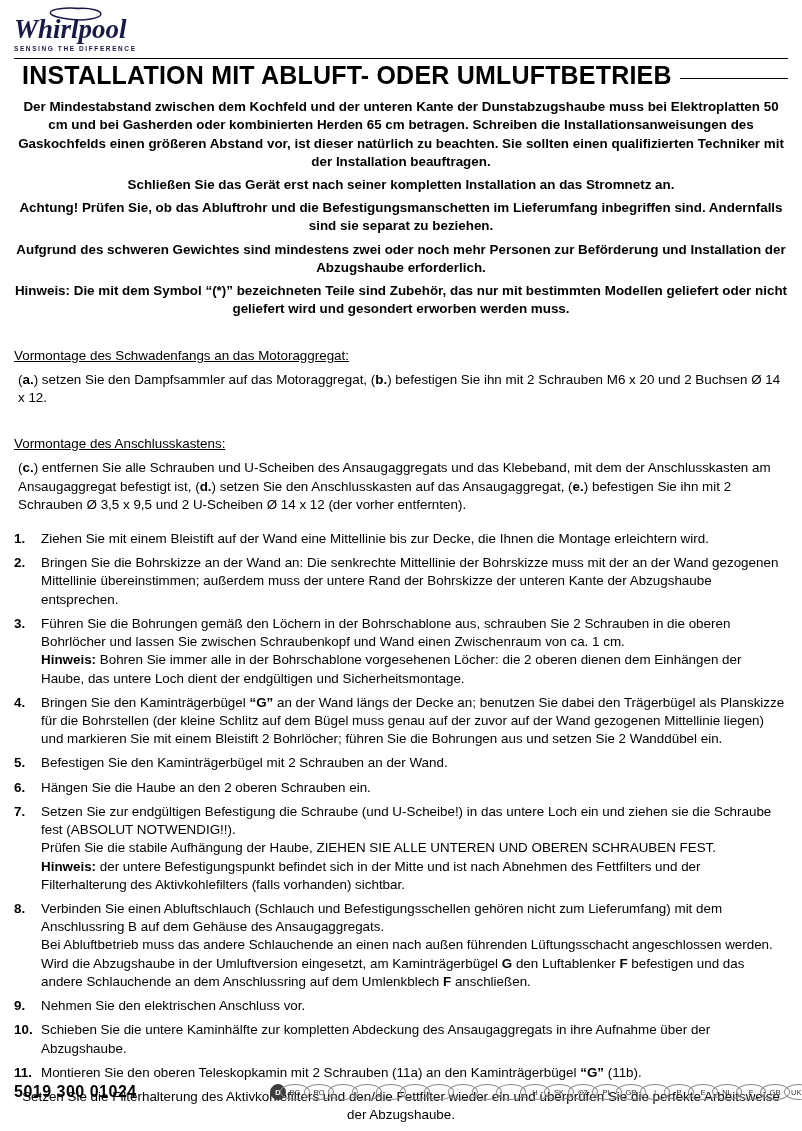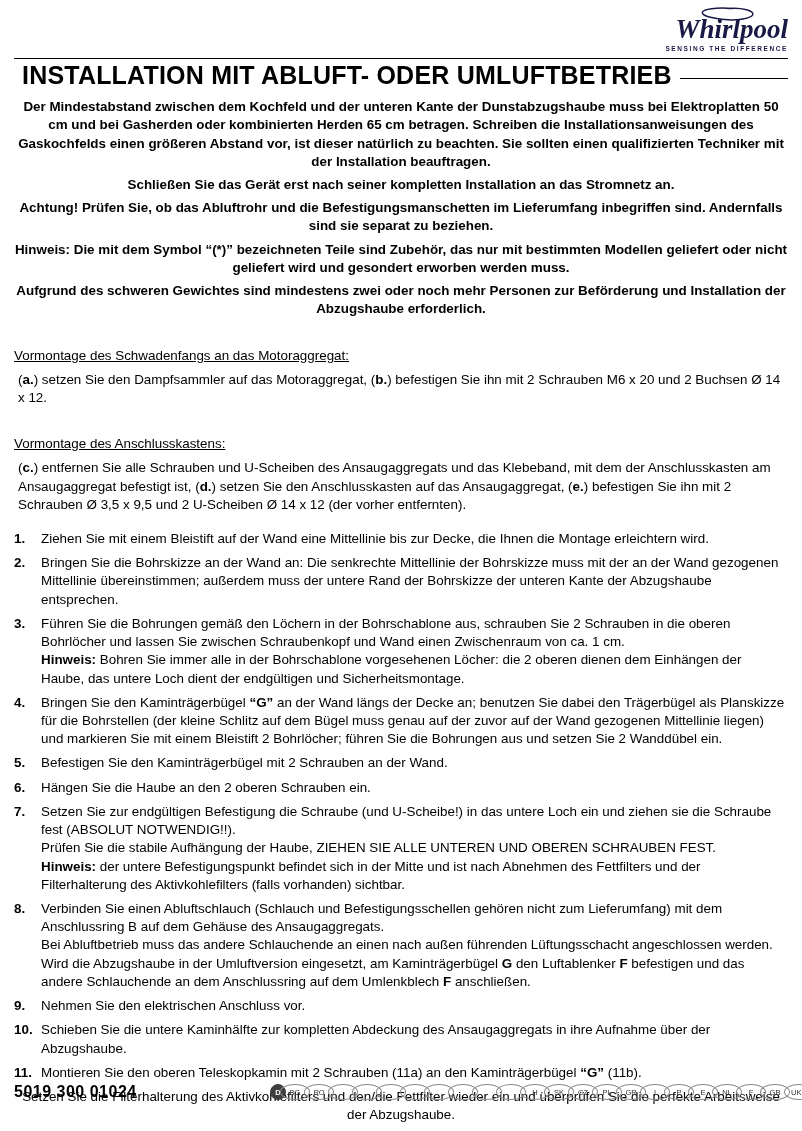--- a/index.html
+++ b/index.html
@@ -1,20 +1,20 @@
 <!DOCTYPE html>
 <html><head>
 <meta charset="utf-8">
 <style>
   html,body{margin:0;padding:0;background:#fff;}
   body{width:802px;font-family:"Liberation Sans",sans-serif;color:#000;}
   .page{position:relative;width:802px;height:1131px;padding:6px 14px;box-sizing:border-box;overflow:hidden;background:#fff;}
 
   
-  .header{text-align:right;}
+  .header{text-align:left;}
   .logo{display:inline-block;}
   .swoosh{display:block;width:88px;height:16px;margin:0 auto -7px;}
   .wordmark{font-family:"Liberation Serif",serif;font-style:italic;font-weight:700;font-size:27px;line-height:1.05;color:#191946;}
   .tagline{font-size:6.5px;font-weight:700;letter-spacing:1.6px;color:#191946;margin-top:2px;}
   .rule{border-top:1.6px solid #000;margin-top:3px;}
 
   
   .title-wrap{position:relative;text-align:left;margin:2px 0 8px;}
   .title-wrap::before{content:"";position:absolute;left:0;right:0;top:58%;border-top:1.6px solid #000;}
   .title{position:relative;display:inline-block;background:#fff;padding:0 8px;margin:0;font-size:25px;font-weight:700;letter-spacing:.2px;line-height:1.15;}
@@ -62,22 +62,22 @@
   <div class="rule"></div>
 
   <div class="title-wrap">
     <h1 class="title">INSTALLATION MIT ABLUFT- ODER UMLUFTBETRIEB</h1>
   </div>
 
   <section class="intro">
     <p>Der Mindestabstand zwischen dem Kochfeld und der unteren Kante der Dunstabzugshaube muss bei Elektroplatten 50 cm und bei Gasherden oder kombinierten Herden 65 cm betragen. Schreiben die Installationsanweisungen des Gaskochfelds einen größeren Abstand vor, ist dieser natürlich zu beachten. Sie sollten einen qualifizierten Techniker mit der Installation beauftragen.</p>
     <p>Schließen Sie das Gerät erst nach seiner kompletten Installation an das Stromnetz an.</p>
     <p>Achtung! Prüfen Sie, ob das Abluftrohr und die Befestigungsmanschetten im Lieferumfang inbegriffen sind. Andernfalls sind sie separat zu beziehen.</p>
+    <p>Aufgrund des schweren Gewichtes sind mindestens zwei oder noch mehr Personen zur Beförderung und Installation der Abzugshaube erforderlich.</p>
     <p>Hinweis: Die mit dem Symbol “(*)” bezeichneten Teile sind Zubehör, das nur mit bestimmten Modellen geliefert oder nicht geliefert wird und gesondert erworben werden muss.</p>
-    <p>Aufgrund des schweren Gewichtes sind mindestens zwei oder noch mehr Personen zur Beförderung und Installation der Abzugshaube erforderlich.</p>
   </section>
 
   <section class="premount">
     <p class="pm-title">Vormontage des Schwadenfangs an das Motoraggregat:</p>
     <p class="pm-body"><span>(</span><b>a.</b><span>) setzen Sie den Dampfsammler auf das Motoraggregat, (</span><b>b.</b><span>) befestigen Sie ihn mit 2 Schrauben M6 x 20 und 2 Buchsen Ø 14 x 12.</span></p>
     <p class="pm-title">Vormontage des Anschlusskastens:</p>
     <p class="pm-body"><span>(</span><b>c.</b><span>) entfernen Sie alle Schrauben und U-Scheiben des Ansaugaggregats und das Klebeband, mit dem der Anschlusskasten am Ansaugaggregat befestigt ist, (</span><b>d.</b><span>) setzen Sie den Anschlusskasten auf das Ansaugaggregat, (</span><b>e.</b><span>) befestigen Sie ihn mit 2 Schrauben Ø 3,5 x 9,5 und 2 U-Scheiben Ø 14 x 12 (der vorher entfernten).</span></p>
   </section>
 
   <section class="steps">

